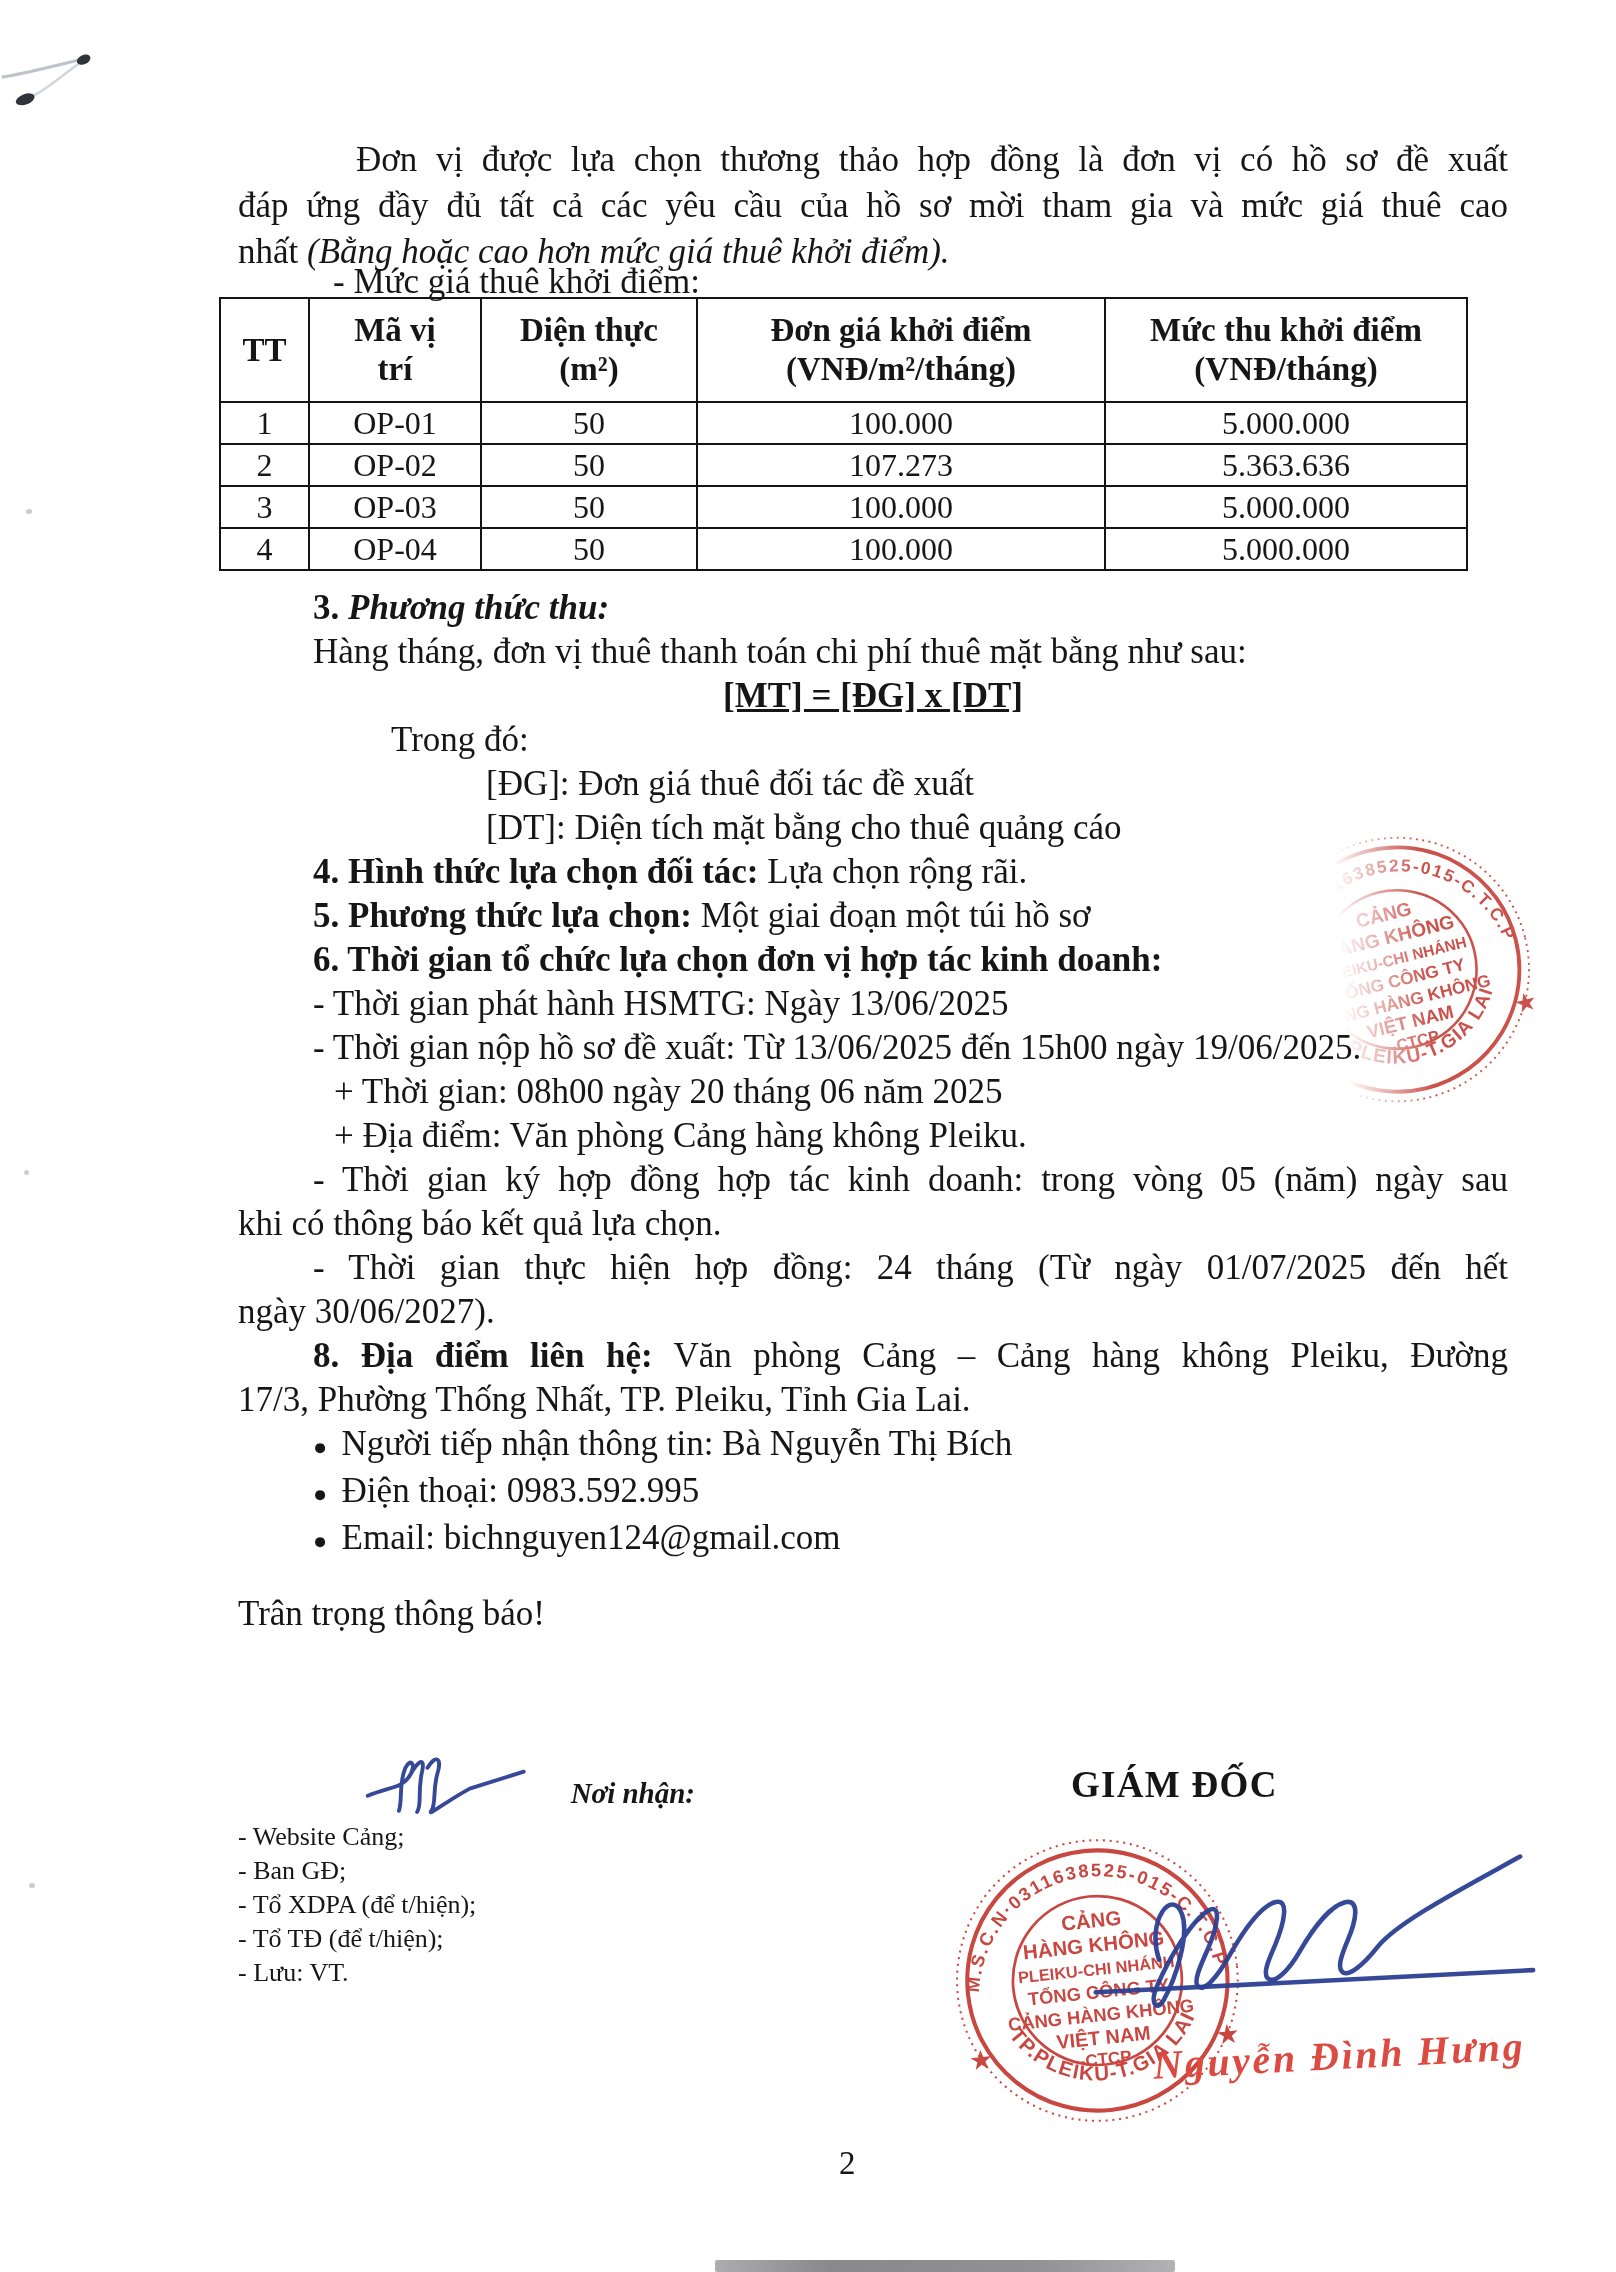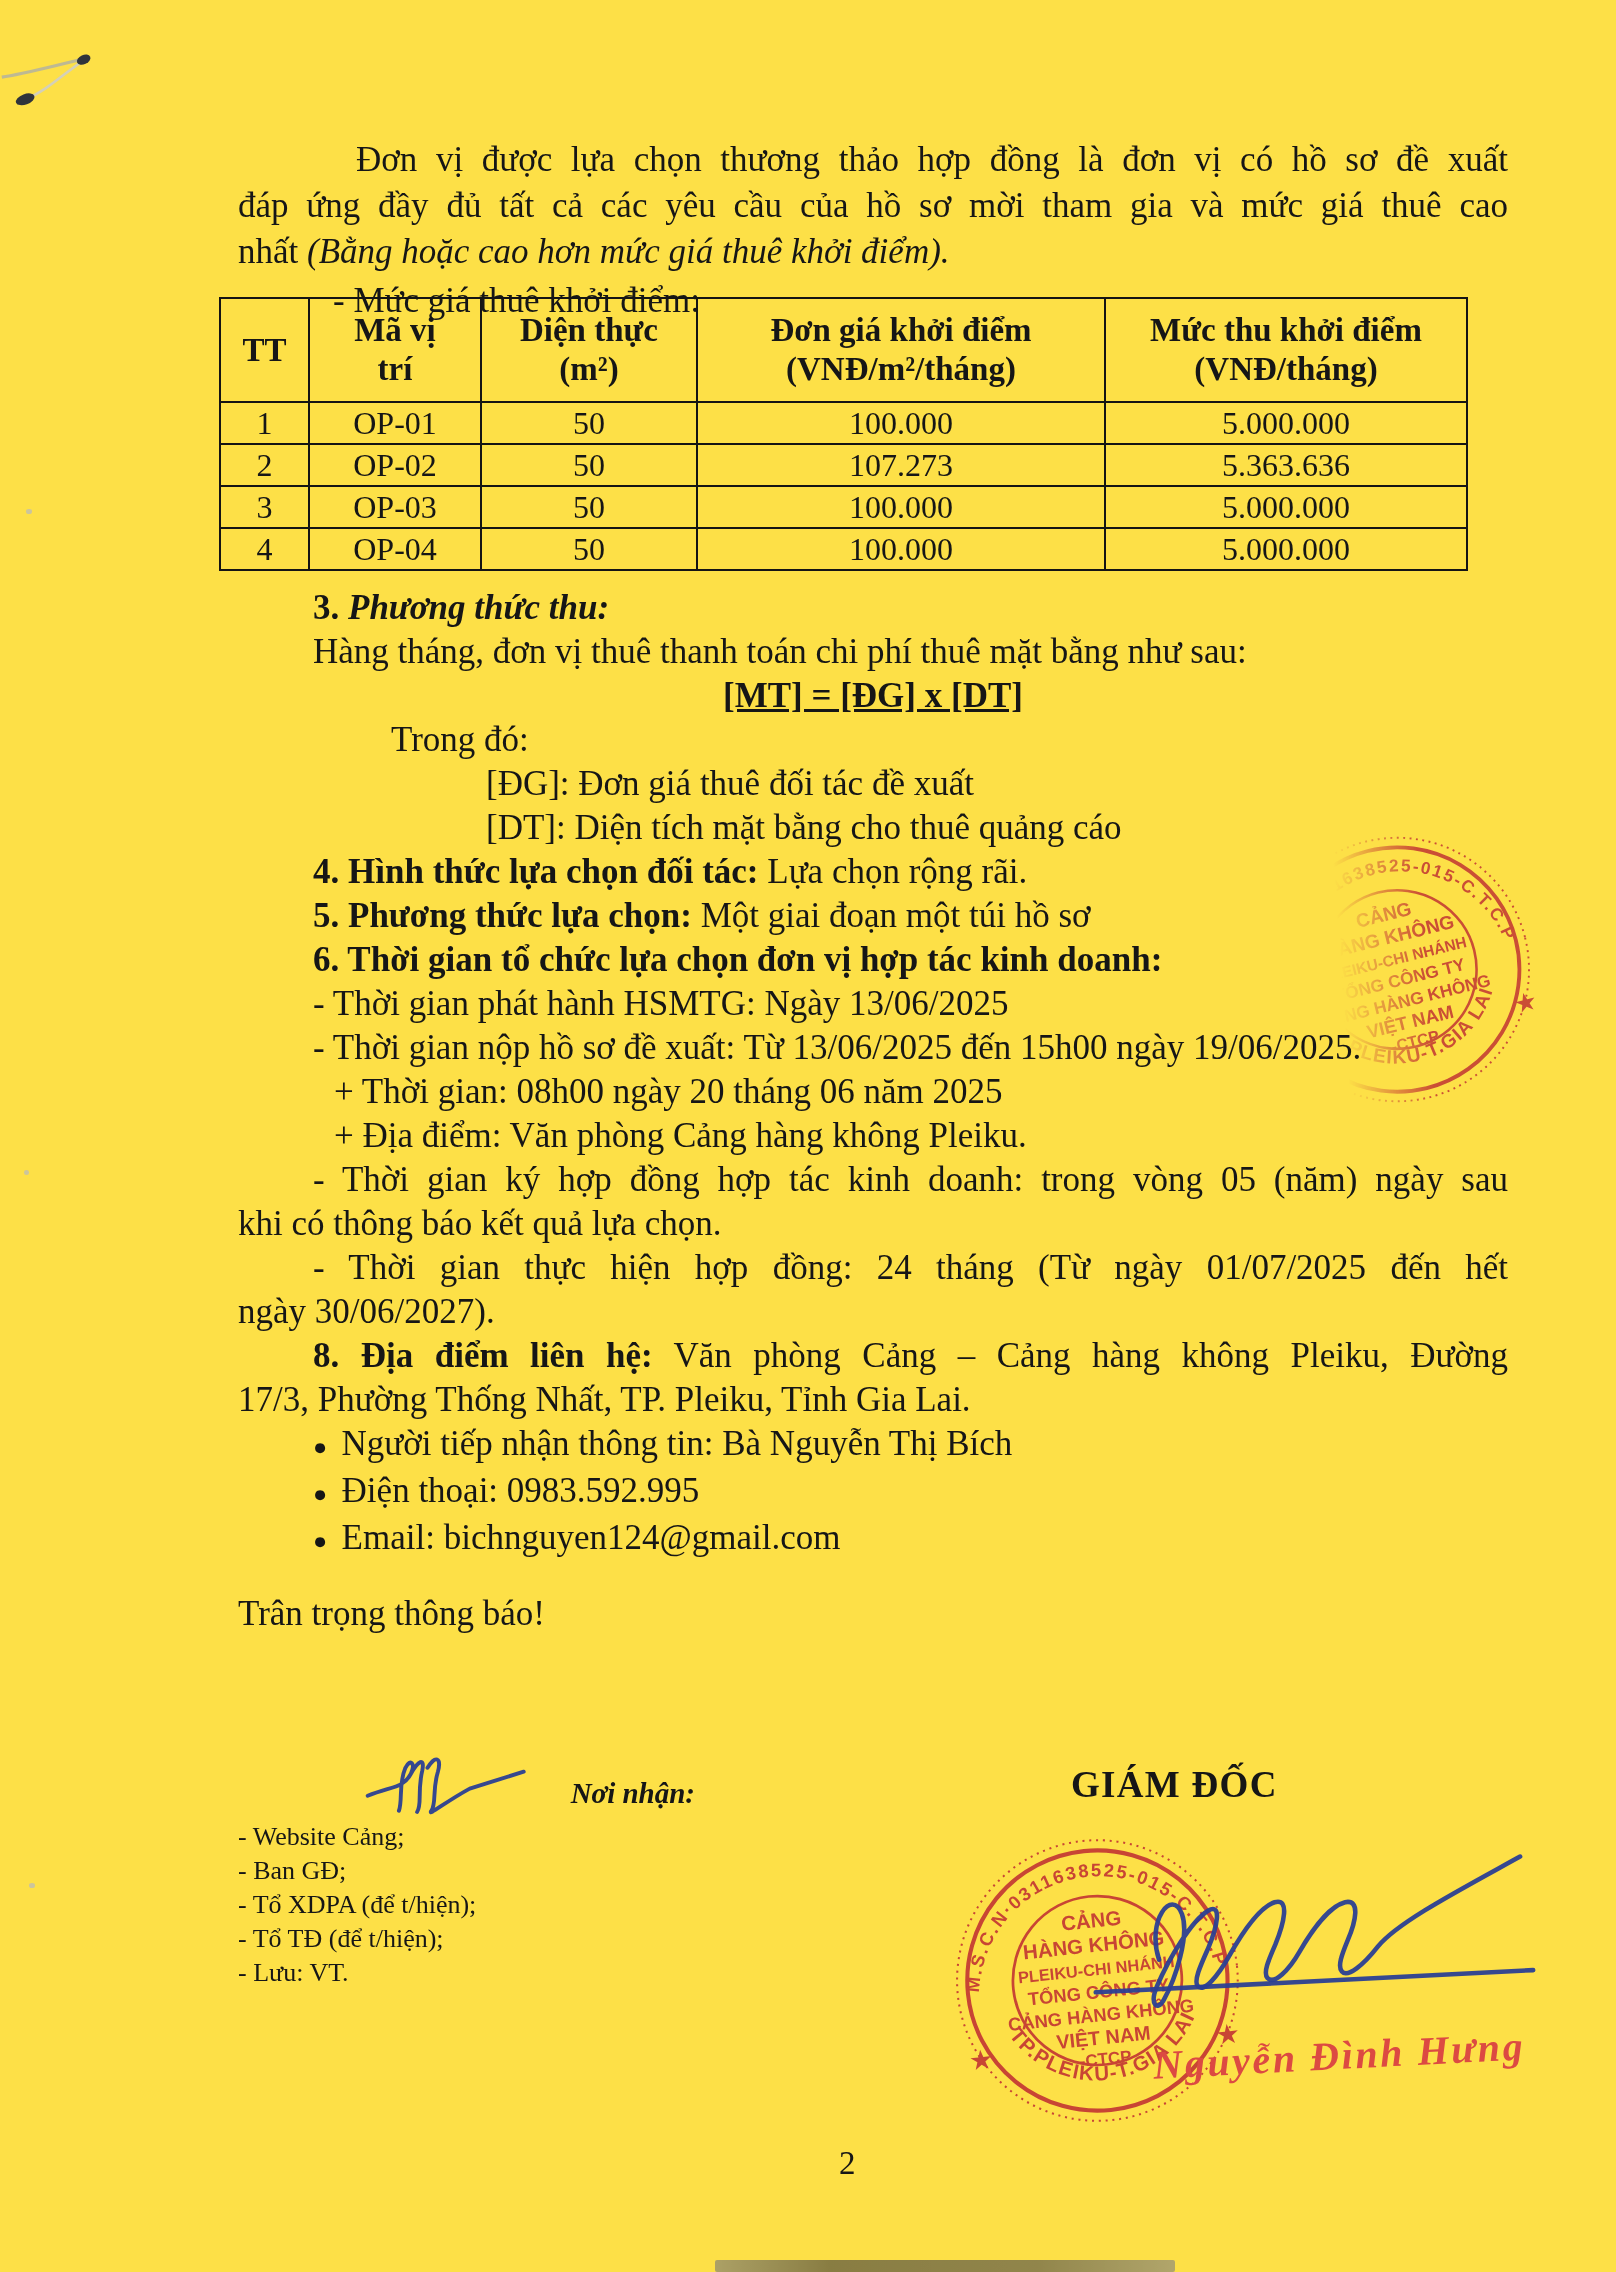--- a/index.html
+++ b/index.html
@@ -1,18 +1,18 @@
 <!DOCTYPE html>
 <html style="font-size:10.4px"><head>
 <meta charset="utf-8">
 <style>
   html,body{margin:0;padding:0;background:#9a9a9a;}
   .page{
     position:relative;width:1616px;height:2273px;margin:0 auto;
-    background:#fde047;color:#161616;overflow:hidden;
+    background:#ffffff;color:#161616;overflow:hidden;
     font-family:"Liberation Serif","DejaVu Serif",serif;
   }
   .abs{position:absolute;}
   p{margin:0;}
   .body-text{font-size:35px;line-height:46px;}
   .flow{font-size:35px;line-height:44px;}
   .b{font-weight:bold;}
   .i{font-style:italic;}
   .bi{font-weight:bold;font-style:italic;}
   .jfull{display:block;text-align:justify;text-align-last:justify;}
@@ -96,21 +96,21 @@
   <div class="abs speck" style="left:26px;top:509px;width:5.9px;height:4.6px"></div>
   <div class="abs speck" style="left:23.5px;top:1170px;width:5.2px;height:4.6px"></div>
   <div class="abs speck" style="left:29px;top:1883px;width:5.9px;height:4.6px"></div>
 
   <div class="abs body-text" style="left:238px;top:137px;width:1270px">
     <span class="jfull" style="padding-left:118px">Đơn vị được lựa chọn thương thảo hợp đồng là đơn vị có hồ sơ đề xuất</span>
     <span class="jfull">đáp ứng đầy đủ tất cả các yêu cầu của hồ sơ mời tham gia và mức giá thuê cao</span>
     <span class="jfull" style="text-align-last:left"><span>nhất </span><span class="i">(Bằng hoặc cao hơn mức giá thuê khởi điểm).</span></span>
   </div>
 
-  <p class="abs body-text" style="left:333px;top:278px">- Mức giá thuê khởi điểm:</p>
+  <p class="abs body-text" style="left:333px;top:259px">- Mức giá thuê khởi điểm:</p>
 
   <table class="price abs" style="left:219px;top:297px">
     <colgroup>
       <col style="width:89px">
         <col style="width:172px">
         <col style="width:216px">
         <col style="width:408px">
         <col style="width:362px">
     </colgroup>
     <tbody>

